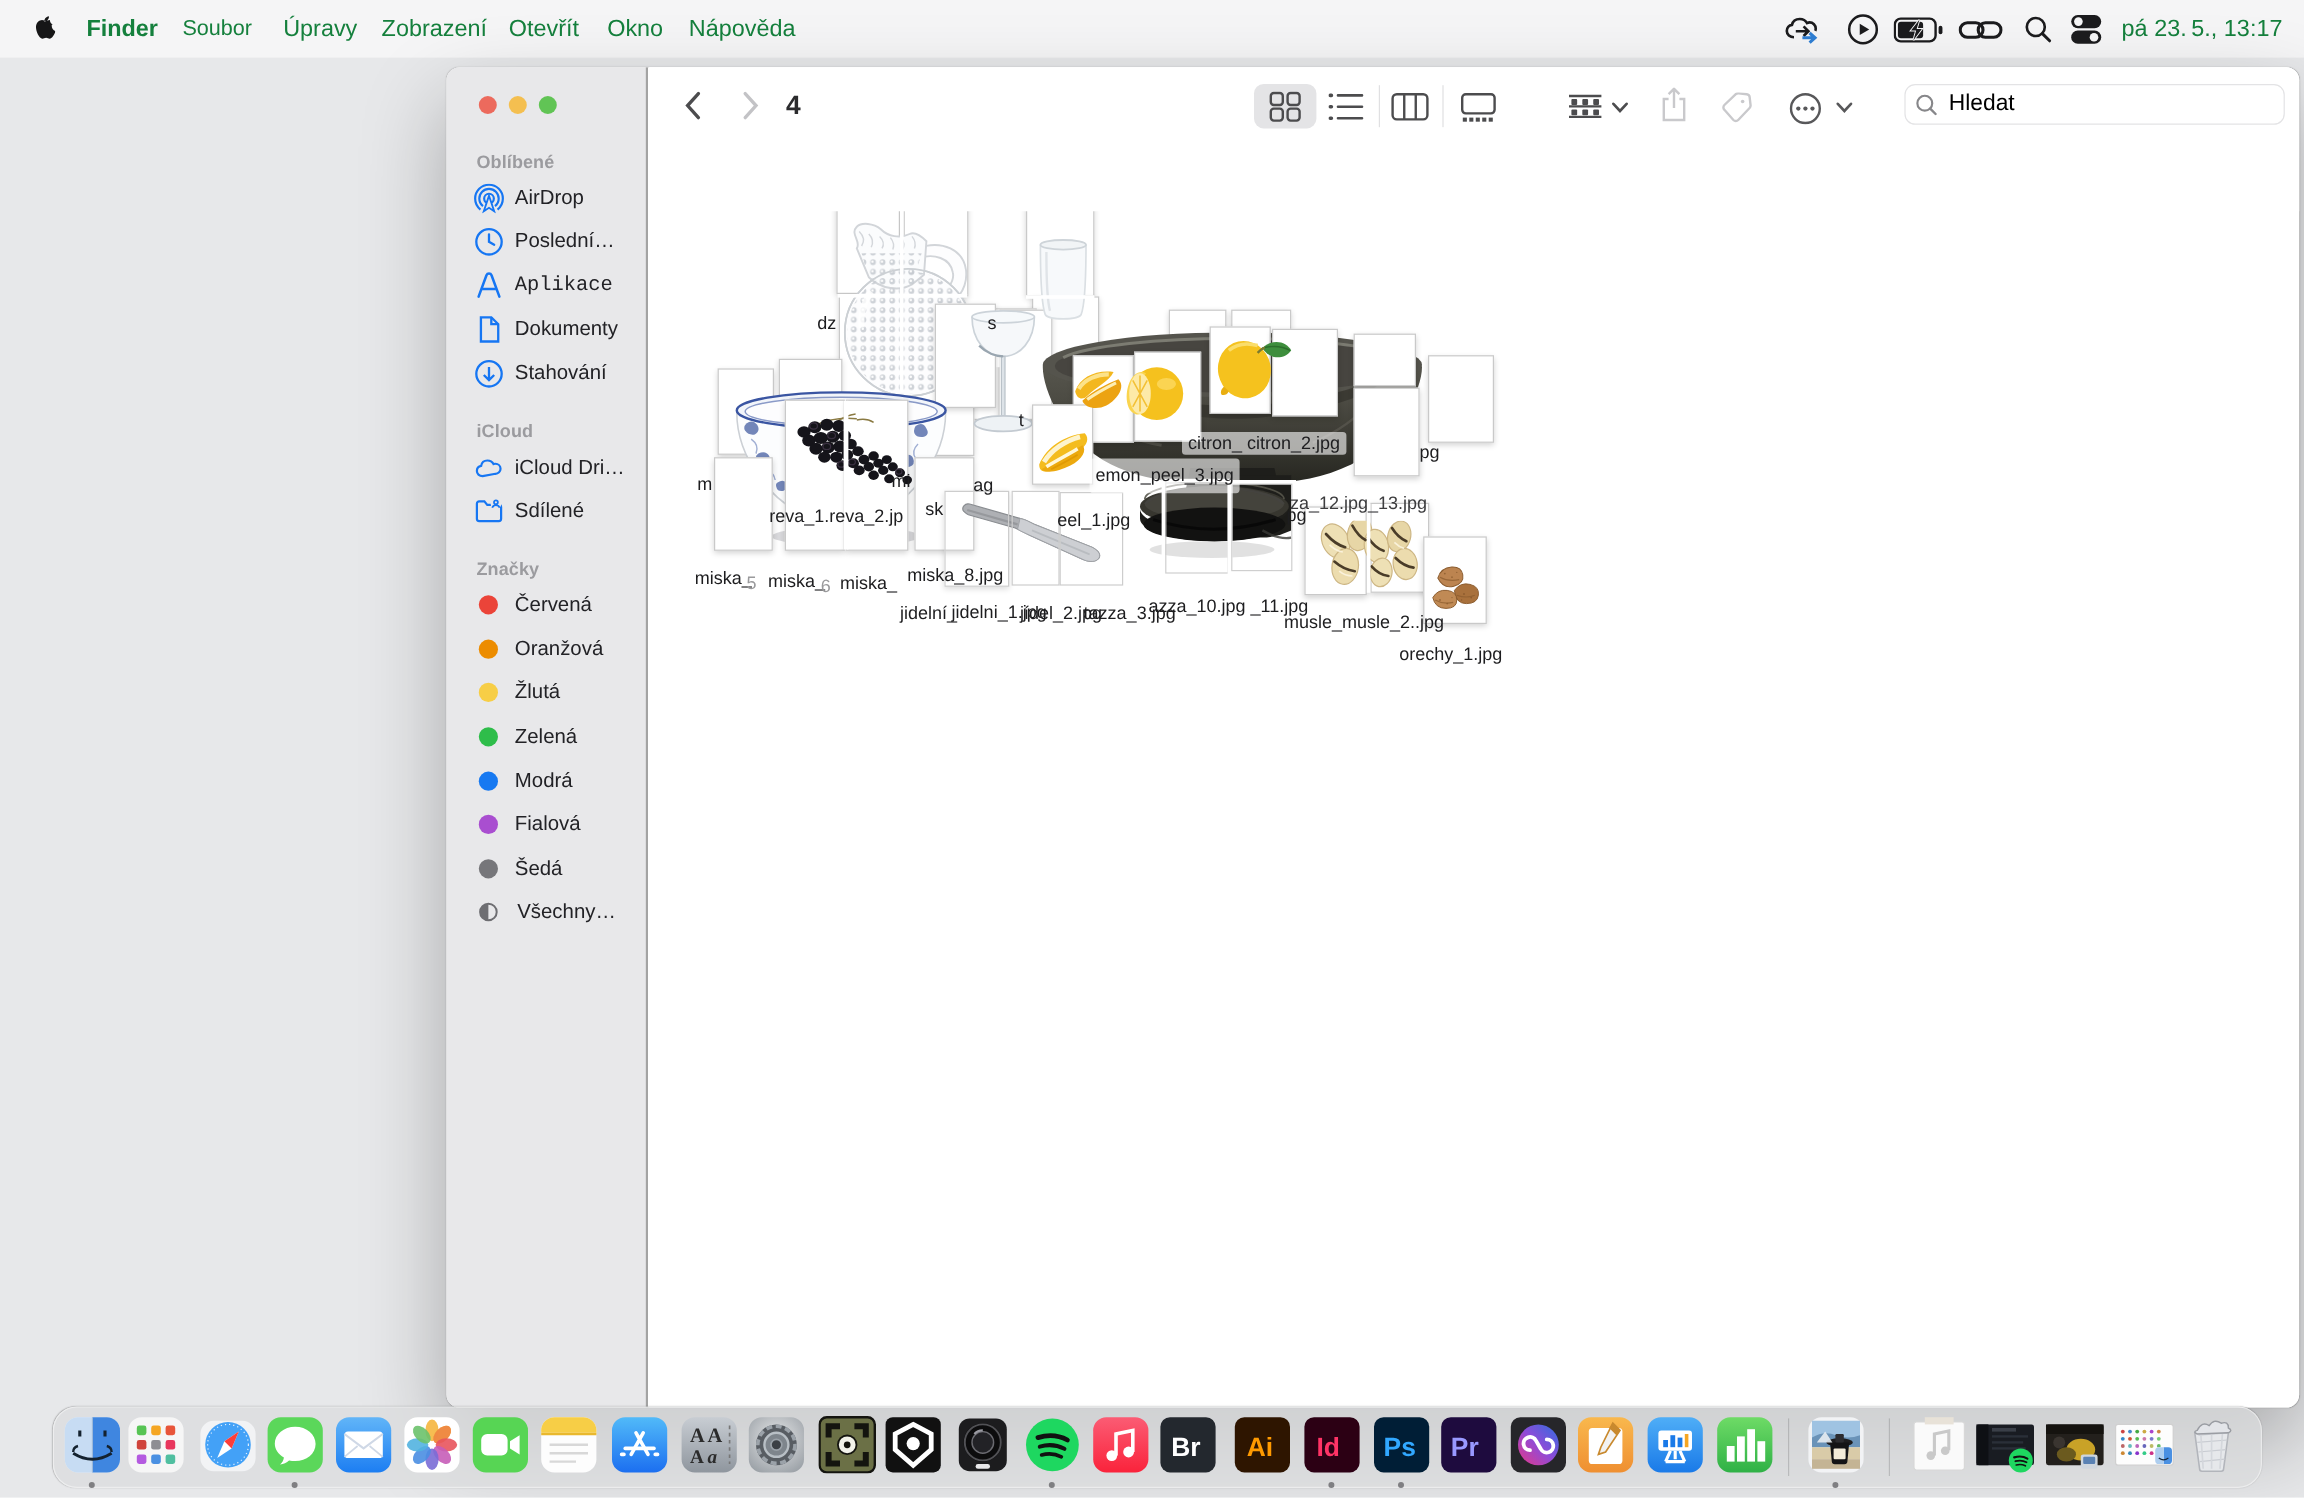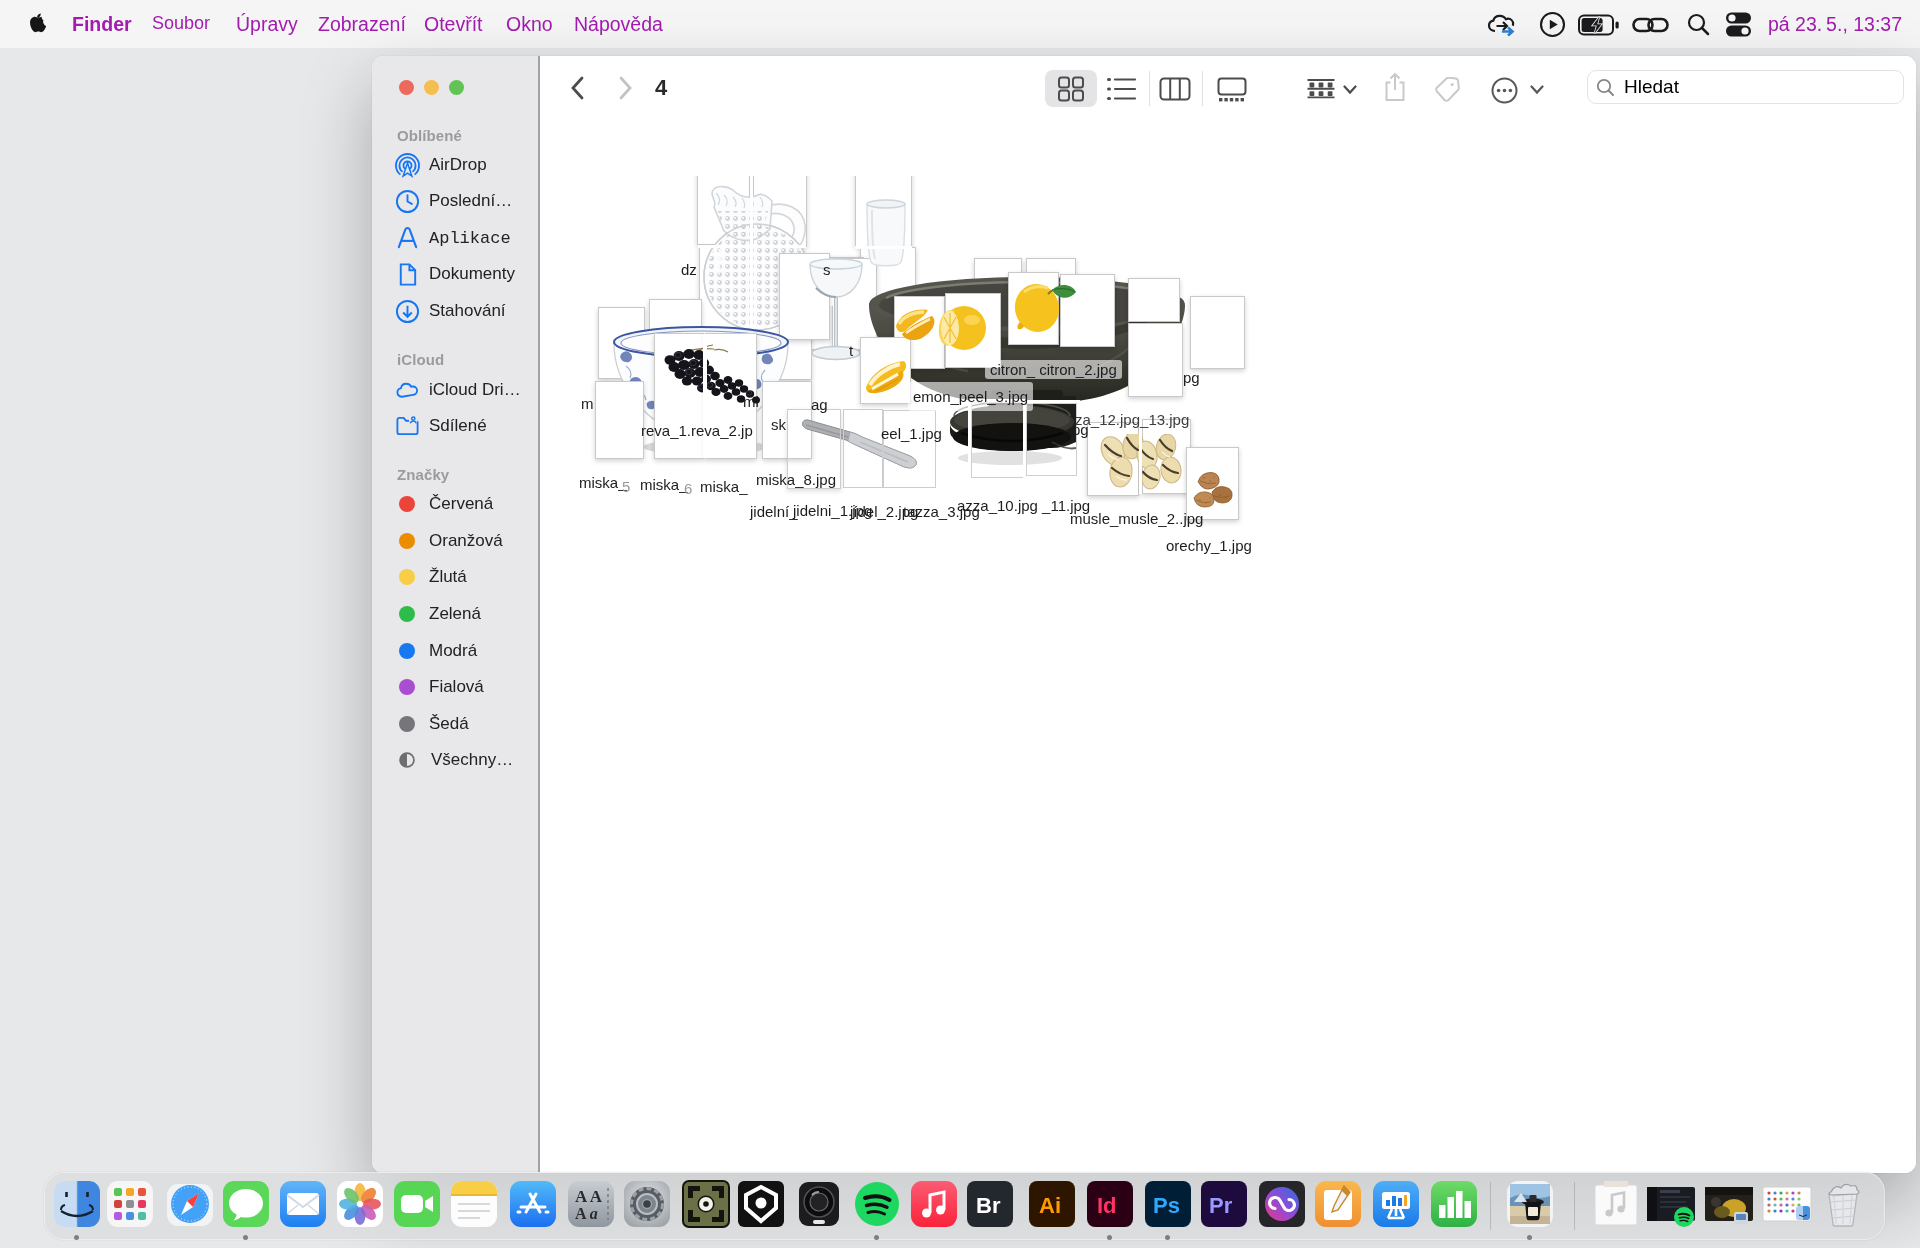--- a/index.html
+++ b/index.html
@@ -1,19 +1,19 @@
 <!DOCTYPE html>
 <html><head><meta charset="utf-8">
 <style>
   * { box-sizing: border-box; margin:0; padding:0; }
   html,body { width:1920px; height:1248px; overflow:hidden; }
   body { background:#e7e8ea; font-family:"Liberation Sans",sans-serif; position:relative; }
   
   #menubar { position:absolute; left:0; top:0; width:1920px; height:48px; background:#f5f5f6;
-             display:flex; align-items:center; color:#a21caf; font-size:21px; }
+             display:flex; align-items:center; color:#15803d; font-size:21px; }
   
   #win { position:absolute; left:372px; top:56px; width:1544px; height:1117px;
          border-radius:11px; background:#ffffff;
          box-shadow:0 30px 70px rgba(0,0,0,0.28), 0 0 1px rgba(0,0,0,0.25); }
   #sidebar { position:absolute; left:0; top:0; width:168px; height:1117px;
              background:#e8e8ea; border-radius:11px 0 0 11px; border-right:2px solid #a3a3a3; }
   .tl { position:absolute; top:24px; width:15px; height:15px; border-radius:50%; }
   #content { position:absolute; left:169px; top:0; width:1375px; height:1117px; border-radius:0 11px 11px 0; background:#fff; }
   
   .shead { position:absolute; left:25px; color:#9b9b9f; font-size:15px; font-weight:bold; letter-spacing:0.1px; }
@@ -67,21 +67,21 @@
   <svg style="position:absolute;left:1686px;top:12px;" width="25" height="25" viewBox="0 0 25 25">
     <circle cx="10.5" cy="10.5" r="7.5" fill="none" stroke="#1c1c1e" stroke-width="2.2"></circle>
     <path d="M16 16 L22 22" stroke="#1c1c1e" stroke-width="2.5" stroke-linecap="round"></path>
   </svg>
   <svg style="position:absolute;left:1724px;top:11px;" width="29" height="27" viewBox="0 0 29 27">
     <rect x="2" y="1.5" width="25" height="11" rx="5.5" fill="#1c1c1e"></rect>
     <circle cx="8" cy="7" r="3.6" fill="#f5f5f6"></circle>
     <rect x="2" y="14.5" width="25" height="11" rx="5.5" fill="#1c1c1e"></rect>
     <circle cx="21" cy="20" r="3.6" fill="#f5f5f6"></circle>
   </svg>
-  <span style="position:absolute;left:1768px;top:13px;font-size:19.5px;">pá 23. 5., 13:37</span>
+  <span style="position:absolute;left:1768px;top:13px;font-size:19.5px;">pá 23. 5., 13:17</span>
 </div>
 
 <div id="win">
   <div id="content">
       <div id="cluster" style="position:absolute;left:-541px;top:-56px;width:1920px;height:1248px;">
 
     <div class="card" style="left:697px;top:167px;width:53px;height:78px;"></div>
     <div class="card" style="left:753px;top:168px;width:54px;height:79px;"></div>
     <div class="card" style="left:699px;top:246px;width:51px;height:83px;"></div>
     <div class="card" style="left:751px;top:247px;width:52px;height:83px;"></div>

